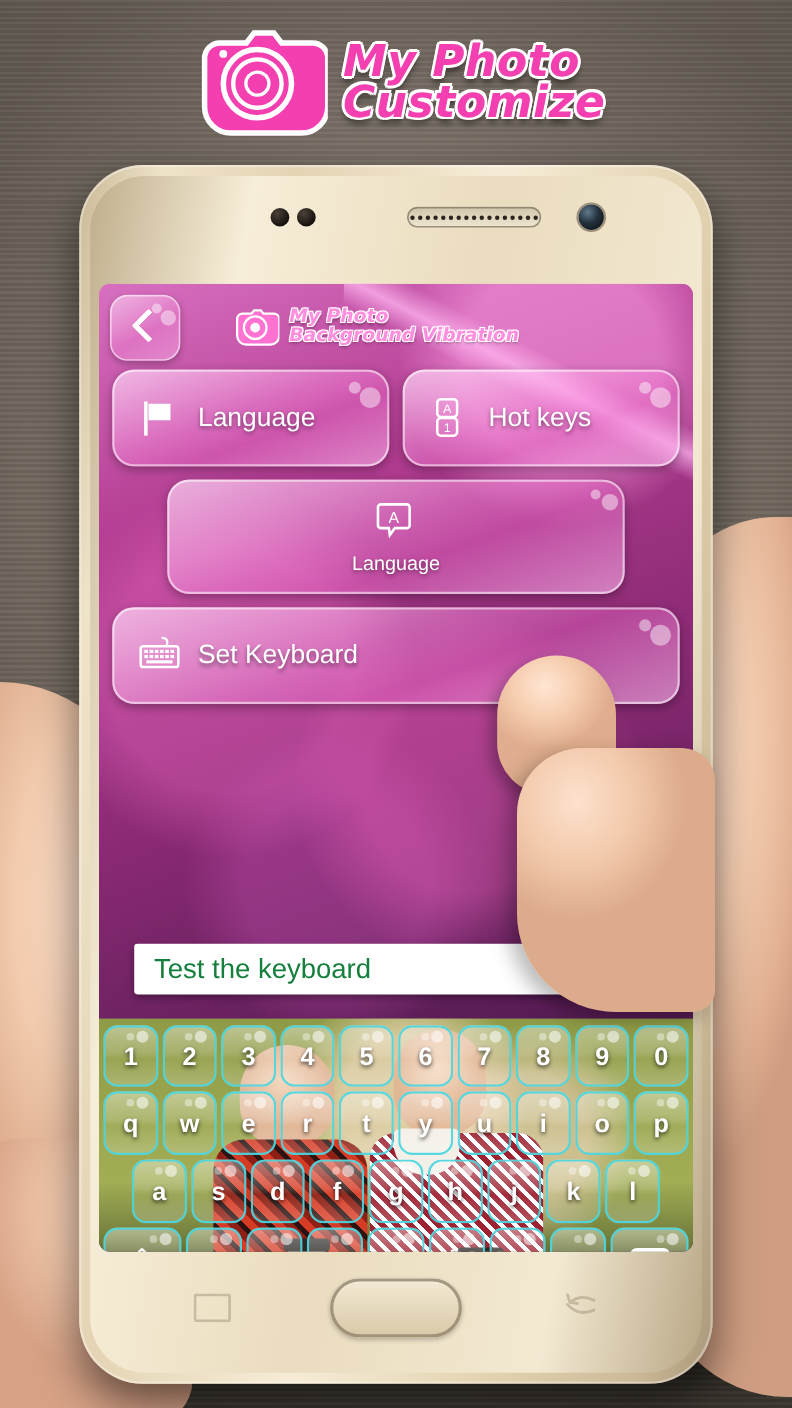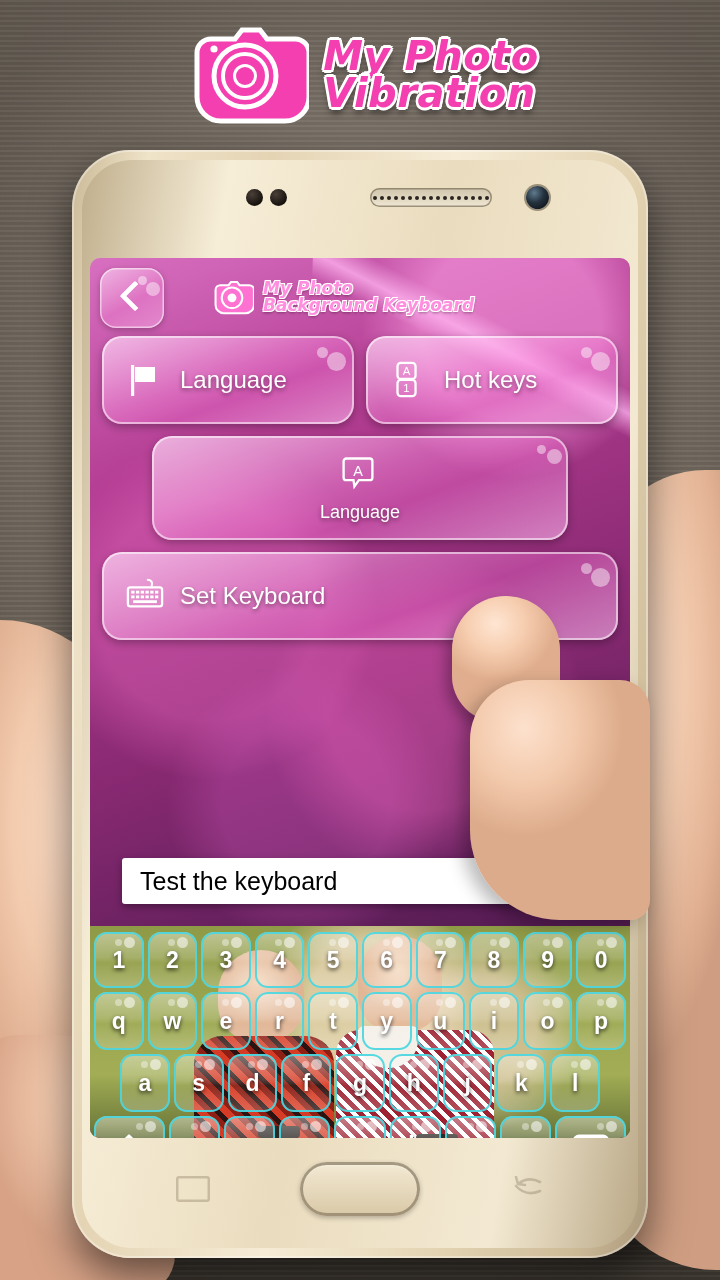--- a/index.html
+++ b/index.html
@@ -148,21 +148,21 @@
   .btn-bub-a{ width:11px; height:11px; right:26px; top:11px; }
   .btn-bub-b{ width:19px; height:19px; right:8px; top:16px; }
 
   
   .testfield{
     position:absolute; left:32px; top:600px; width:508px; height:46px;
     background:#fff; border-radius:3px;
     box-shadow:0 3px 7px rgba(0,0,0,.35);
     display:flex; align-items:center; padding-left:18px;
   }
-  .testfield span{ font-size:25px; color:#000000; }
+  .testfield span{ font-size:25px; color:#15803d; }
 
   
   .keyboard{
     position:absolute; left:0; top:668px; width:540px; height:352px;
     overflow:hidden;
     background:
       radial-gradient(circle at 52% 22%, rgba(240,215,185,.75) 0 62px, rgba(0,0,0,0) 110px),
       radial-gradient(circle at 72% 30%, rgba(235,205,180,.60) 0 55px, rgba(0,0,0,0) 100px),
       linear-gradient(180deg,#8e9a46 0%,#9aa64e 24%,#a2ad55 42%,#6e7a3a 58%,#2d2f30 72%,#23252a 88%,#7d8a44 100%);
   }
@@ -213,21 +213,21 @@
         <circle cx="64" cy="55" r="31" fill="none" stroke="#ffffff" stroke-width="5"></circle>
         <circle cx="64" cy="55" r="22" fill="#f33fb0" stroke="#ffffff" stroke-width="4"></circle>
         <circle cx="64" cy="55" r="12" fill="#ffffff"></circle>
         <circle cx="64" cy="55" r="9" fill="#f33fb0"></circle>
         <circle cx="33" cy="28" r="3.6" fill="#ffffff"></circle>
       </g>
     </svg>
   </div>
   <div class="logo-title">
     <span class="lt1">My Photo</span>
-    <span class="lt2">Vibration</span>
+    <span class="lt2">Customize</span>
   </div>
 </div>
 
 <div class="phone">
   <div class="phone-inner"></div>
 
   <div class="bezel-top">
     <div class="sensor-row">
       <div class="dot d1"></div>
       <div class="dot d2"></div>
@@ -266,21 +266,21 @@
       <div class="app-title">
         <div class="mini-cam">
           <svg viewBox="0 0 128 108" width="44" height="37" aria-hidden="true">
             <path d="M34 18 h20 l7 -9 h18 l7 9 h28 a14 14 0 0 1 14 14 v44 a24 24 0 0 1 -24 24 h-64 a24 24 0 0 1 -24 -24 v-44 a14 14 0 0 1 14 -14 z" fill="#ff72d2" stroke="#ffffff" stroke-width="6"></path>
             <circle cx="64" cy="55" r="30" fill="none" stroke="#ffffff" stroke-width="6"></circle>
             <circle cx="64" cy="55" r="13" fill="#ffffff"></circle>
           </svg>
         </div>
         <div class="app-title-text">
           <span>My Photo</span>
-          <span>Background Keyboard</span>
+          <span>Background Vibration</span>
         </div>
       </div>
     </div>
 
     <div class="menu">
 
       <div class="row">
         <div class="btn-wide">
           <span class="ico">
             <svg viewBox="0 0 40 40" width="40" height="40" aria-hidden="true">

